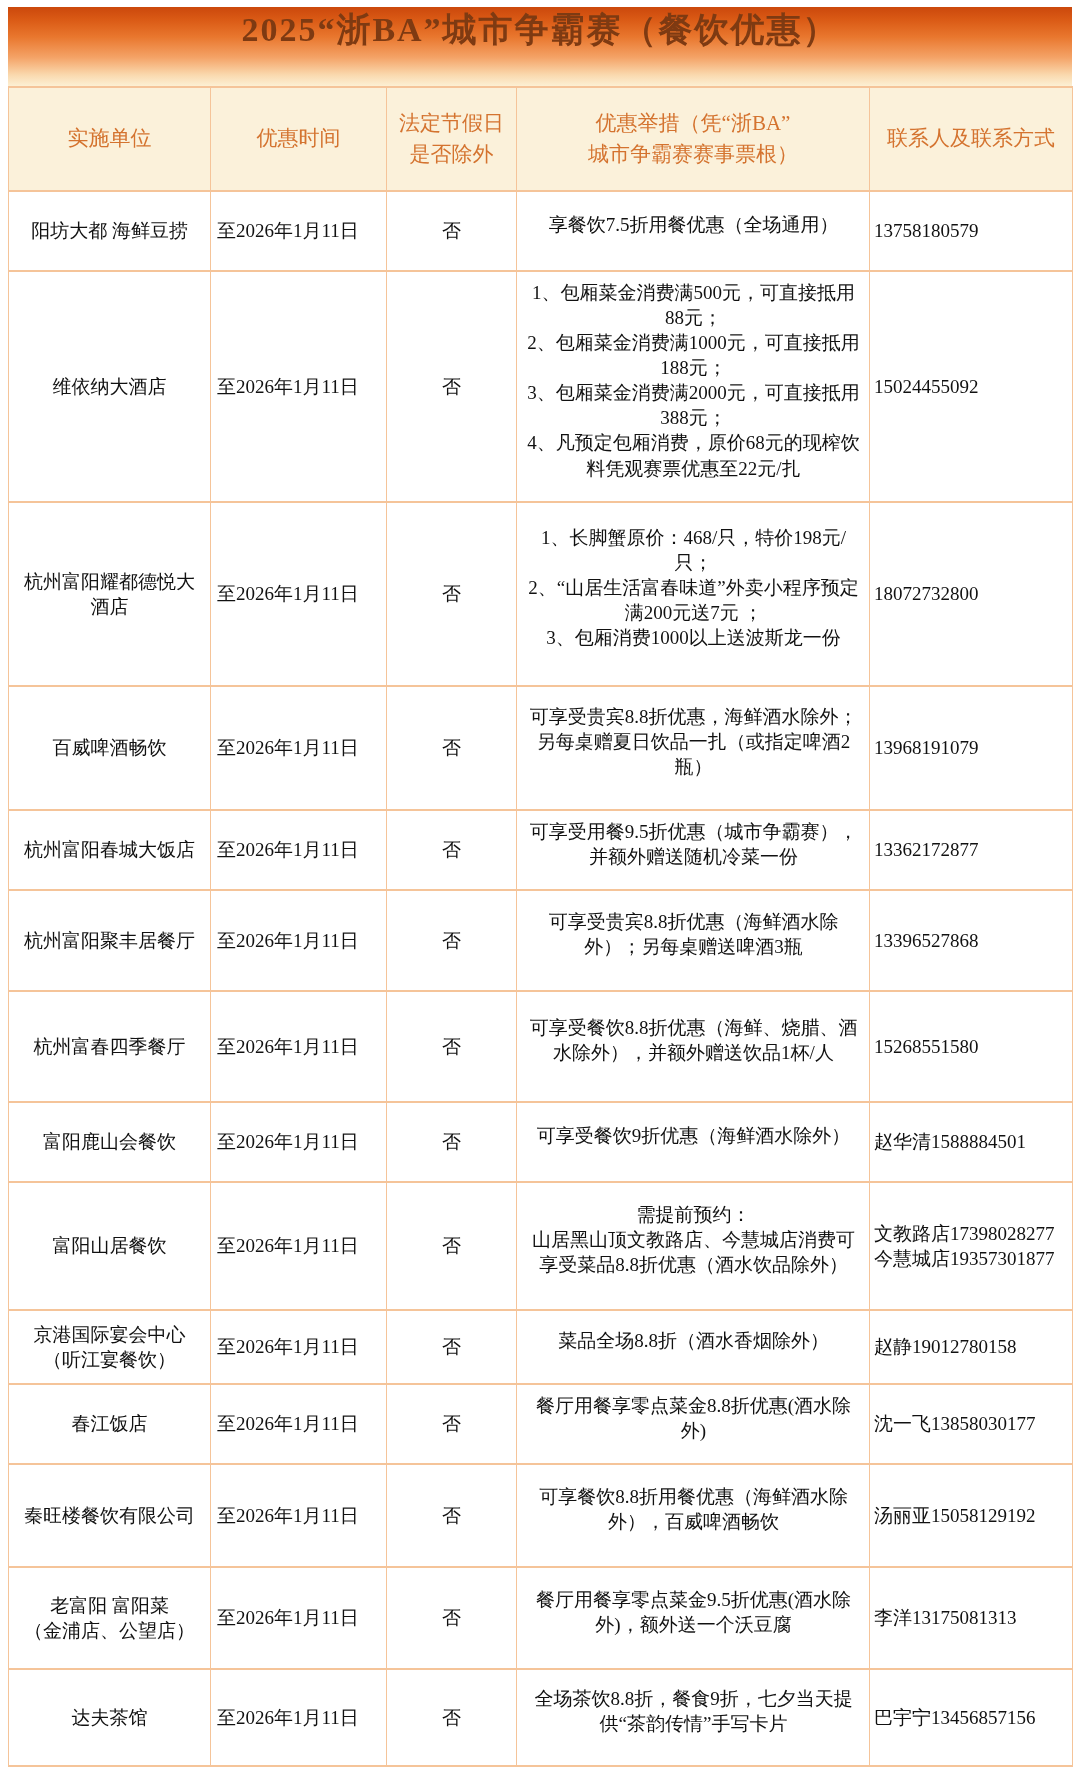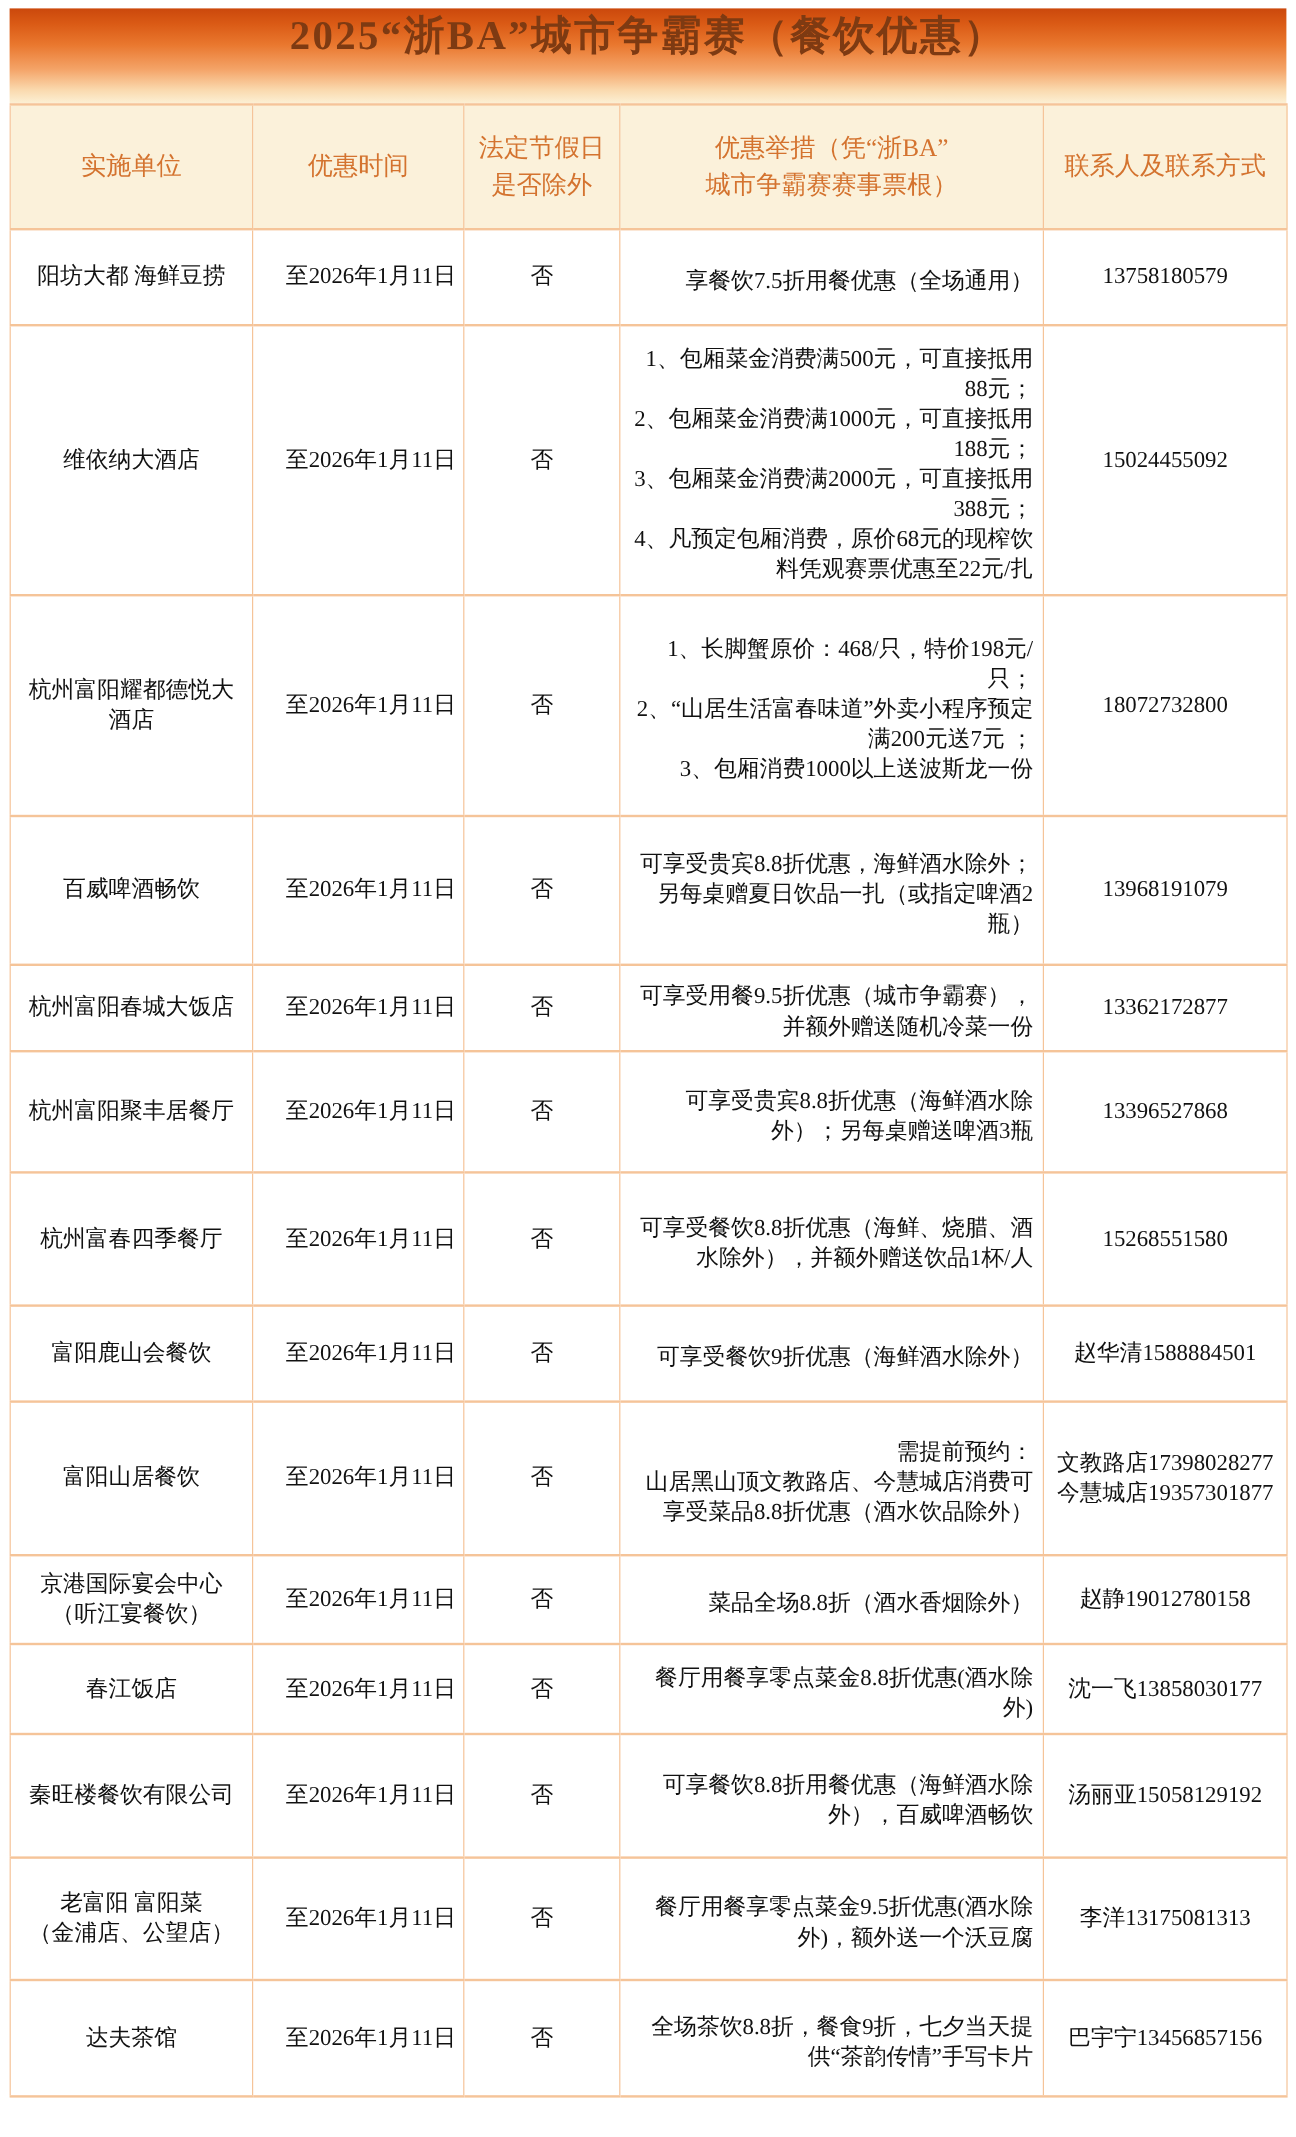--- a/index.html
+++ b/index.html
@@ -63,34 +63,33 @@
     font-size: 19px;
     line-height: 1.32;
     padding: 6px 6px;
   }
   td.c-unit {
     text-align: center;
     white-space: pre-line;
     padding: 6px 10px;
   }
   td.c-time {
-    text-align: right;
+    text-align: left;
     white-space: nowrap;
     margin-left: 28px;
   }
   td.c-holiday {
     text-align: center;
   }
   td.c-offer {
-    text-align: right;
-    white-space: pre-line;
-    padding: 8px 8px 1px 9px;
+    text-align: center;
+    white-space: pre-line;
+    padding: 8px 8px 20px 9px;
   }
   td.c-contact {
-    text-align: center;
     white-space: pre-line;
     padding: 6px 4px;
   }
 </style>
 </head>
 <body>
 
 <div class="page">
 
   <div class="banner">

